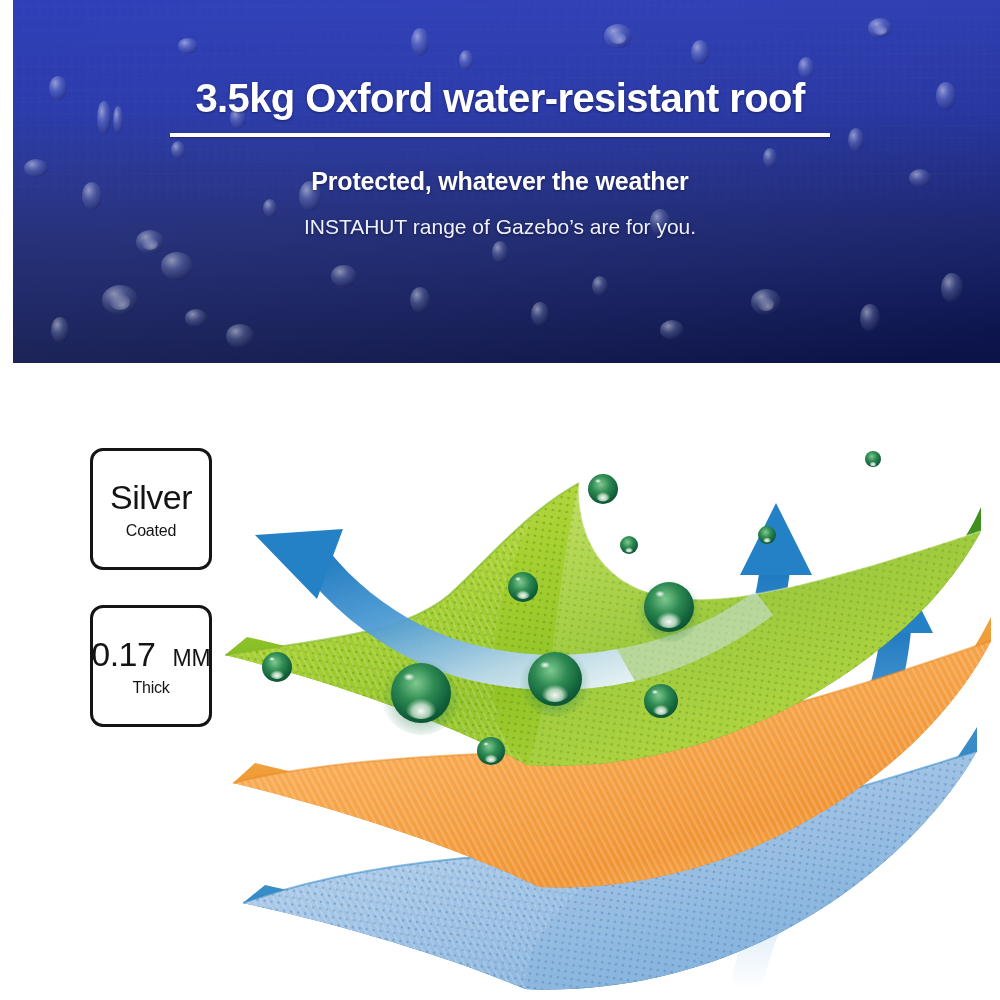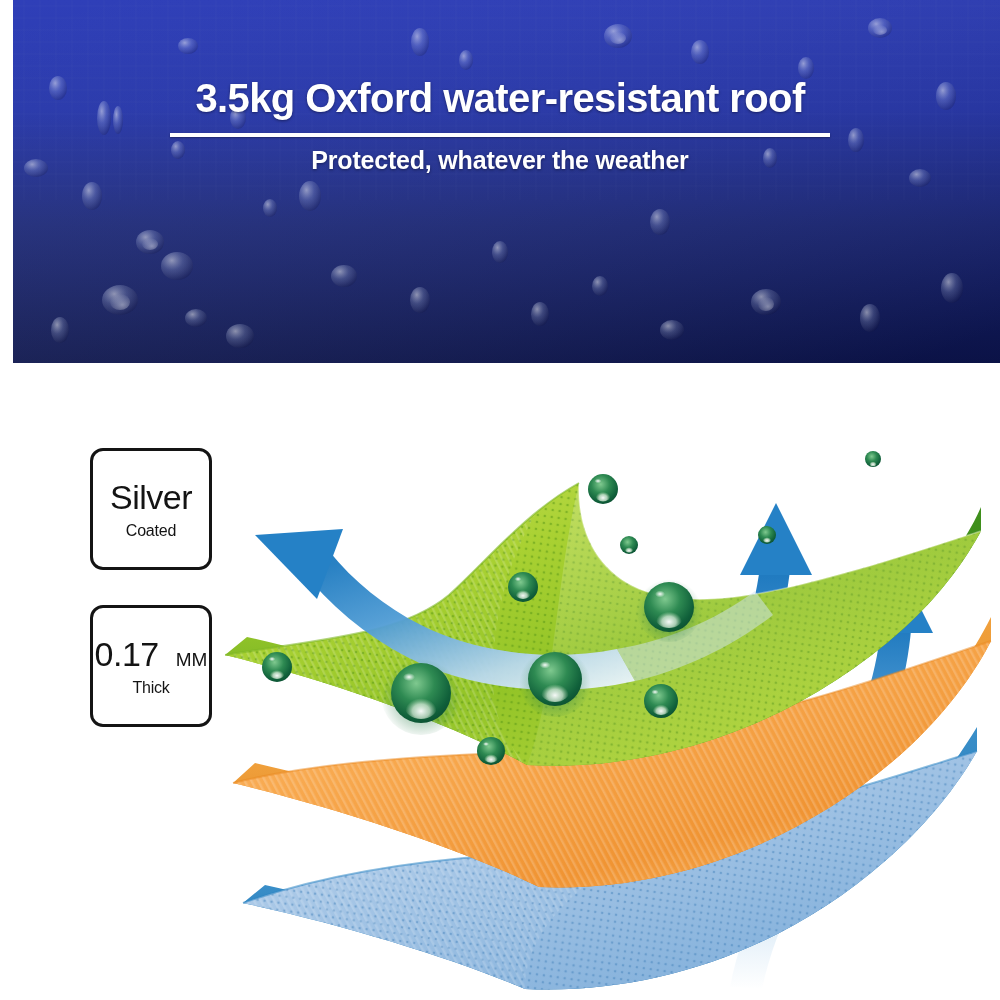--- a/index.html
+++ b/index.html
@@ -25,21 +25,21 @@
     font-size:40px; font-weight:bold; color:#ffffff;
     letter-spacing:-0.6px;
     text-shadow:0 1px 3px rgba(0,0,20,.45);
     white-space:nowrap;
   }
   #headline-rule{
     margin-top:12px; width:660px; height:4px; background:#ffffff;
     box-shadow:0 1px 2px rgba(0,0,20,.4);
   }
   #subhead{
-    margin-top:9px; font-size:25px; font-weight:bold; color:#ffffff;
+    margin-top:30px; font-size:25px; font-weight:bold; color:#ffffff;
     letter-spacing:-0.2px; text-shadow:0 1px 3px rgba(0,0,20,.45);
     white-space:nowrap;
   }
   #paragraph{
     margin-top:16px; width:640px; text-align:center;
     font-size:21px; line-height:1.42; color:#eef0ff;
     text-shadow:0 1px 3px rgba(0,0,20,.5);
   }
   #paragraph span{ display:block; }
 
@@ -55,21 +55,21 @@
   .badge{
     width:122px; height:122px;
     border:3px solid #141414; border-radius:13px;
     background:#ffffff;
     display:flex; flex-direction:column;
     align-items:center; justify-content:center;
     color:#141414;
   }
   .badge-main{ font-size:34px; line-height:1; letter-spacing:-0.5px;
                display:flex; align-items:baseline;justify-content:center; }
-  .badge-unit{ font-size:19px; letter-spacing:0; margin-left:17px; }
+  .badge-unit{ font-size:23px; letter-spacing:0; margin-left:17px; }
   .badge-sub{ font-size:16px; line-height:1; margin-top:9px; letter-spacing:-0.2px; }
 
   #illustration{
     position:absolute; left:225px; top:0; width:775px; height:637px;
   }
   #illustration svg{ display:block; width:100%; height:100%; }
 </style>
 </head>
 <body>
 
@@ -233,20 +233,21 @@
     </g>
   </svg>
 
   <div id="banner-left-strip"></div>
 
   <div id="banner-content">
     <div id="headline">3.5kg Oxford water-resistant roof</div>
     <div id="headline-rule"></div>
     <div id="subhead">Protected, whatever the weather</div>
     <div id="paragraph">
+      <span>INSTAHUT range of Gazebo’s are for you.</span>
     </div>
   </div>
 </div>
 
 <div id="lower">
 
   <div id="badges">
     <div class="badge">
       <div class="badge-main">
         <span>Silver</span>

